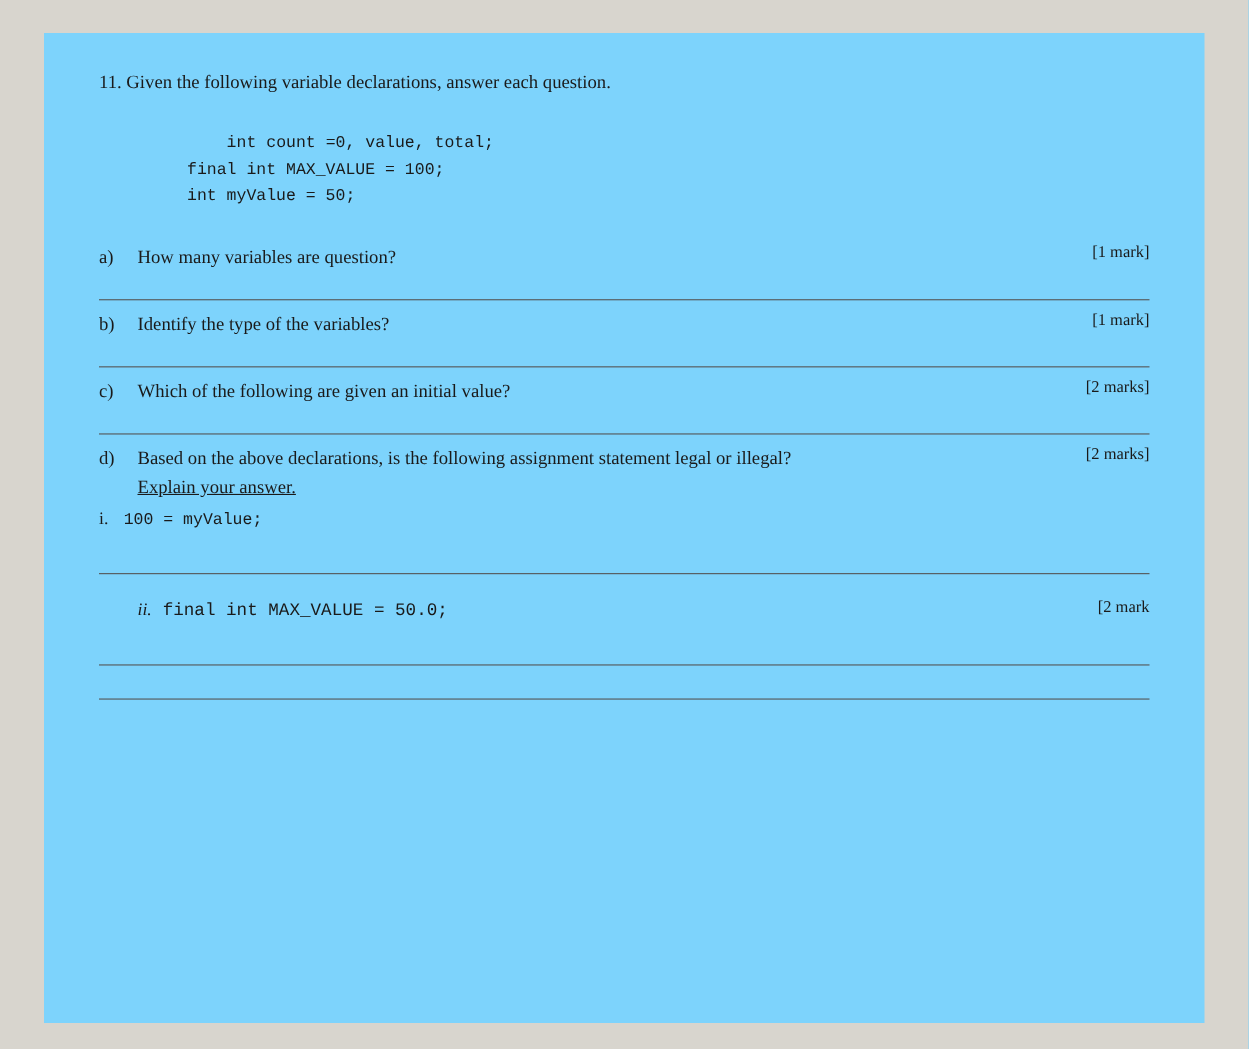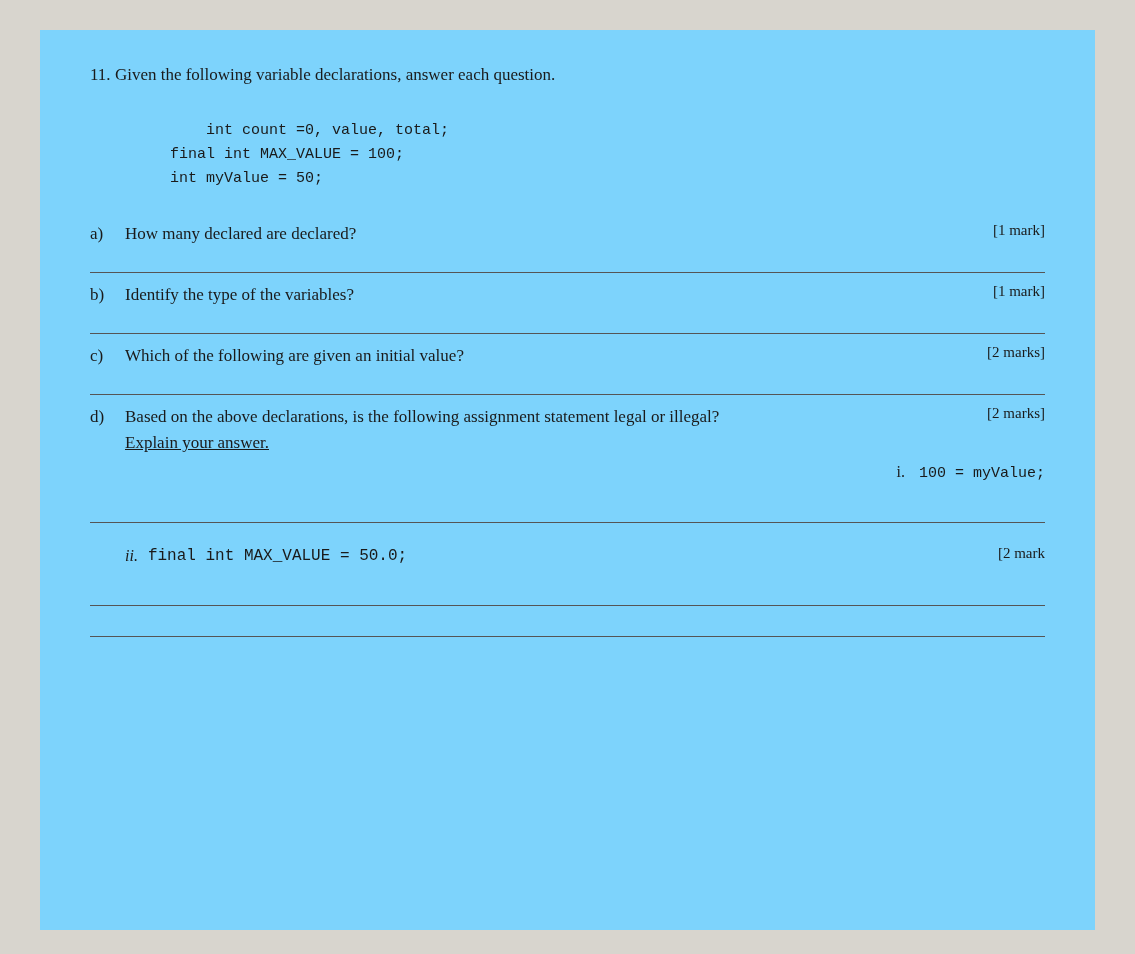--- a/index.html
+++ b/index.html
@@ -111,21 +111,21 @@
     <span>int count =0, value, total;</span>
 <span>final int MAX_VALUE = 100;</span>
 <span>int myValue = 50;</span>
   </div>
 
   <div class="section">
     <div class="row-with-mark">
       <div class="sub-question-body">
         <div class="sub-question-text">
           <span class="sub-label">a)</span>
-          <span>How many declared are declared?</span>
+          <span>How many variables are question?</span>
         </div>
       </div>
       <div class="mark-label">[1 mark]</div>
     </div>
     <div class="answer-line"></div>
   </div>
 
   <div class="section">
     <div class="row-with-mark">
       <div class="sub-question-body">
@@ -157,21 +157,21 @@
       <div class="sub-question-body">
         <div class="sub-question-text">
           <span class="sub-label">d)</span>
           <span>Based on the above declarations, is the following assignment statement legal or illegal?</span>
         </div>
         <div class="explain-text" style="margin-left:35px;">Explain your answer.</div>
       </div>
       <div class="mark-label">[2 marks]</div>
     </div>
 
-    <div style="margin-top:10px; margin-left:35px;text-align:right;">
+    <div style="margin-top:10px; ">
       <span style="font-size:16px; margin-right:10px;">i.</span>
       <span class="code-inline">100 = myValue;</span>
     </div>
     <div class="answer-line" style="margin-top:40px;"></div>
   </div>
 
   <div class="section" style="margin-top: 20px;">
     <div class="row-with-mark">
       <div style="flex:1">
         <div style="margin-left:35px; display:flex; align-items:flex-end; gap:10px;">

